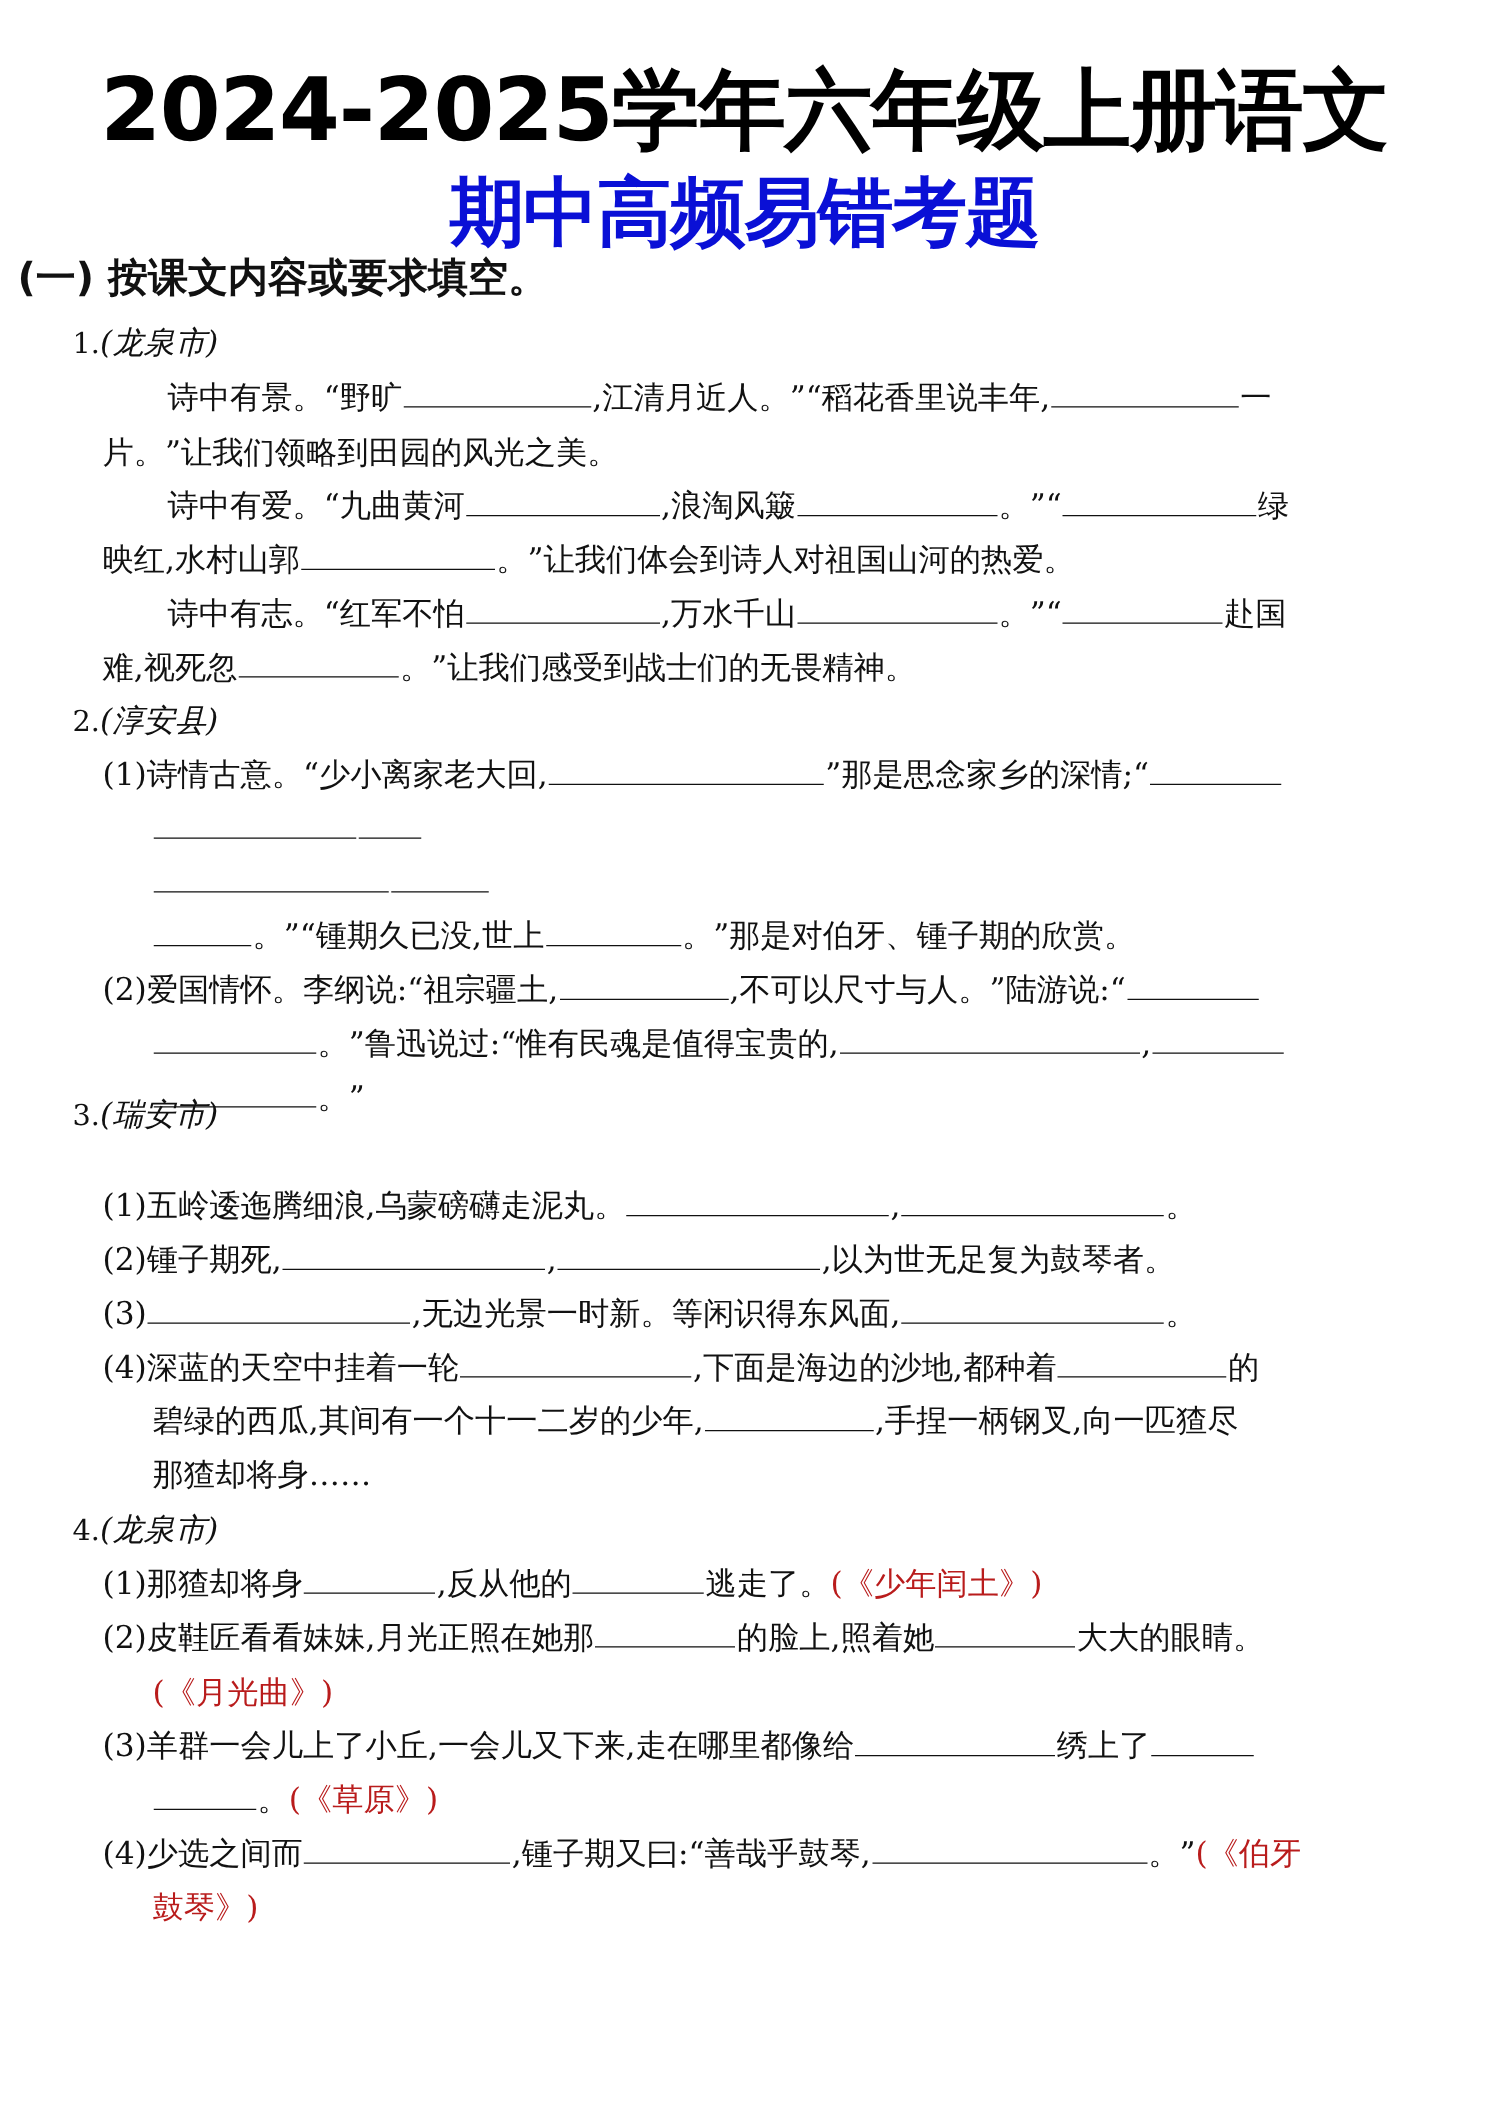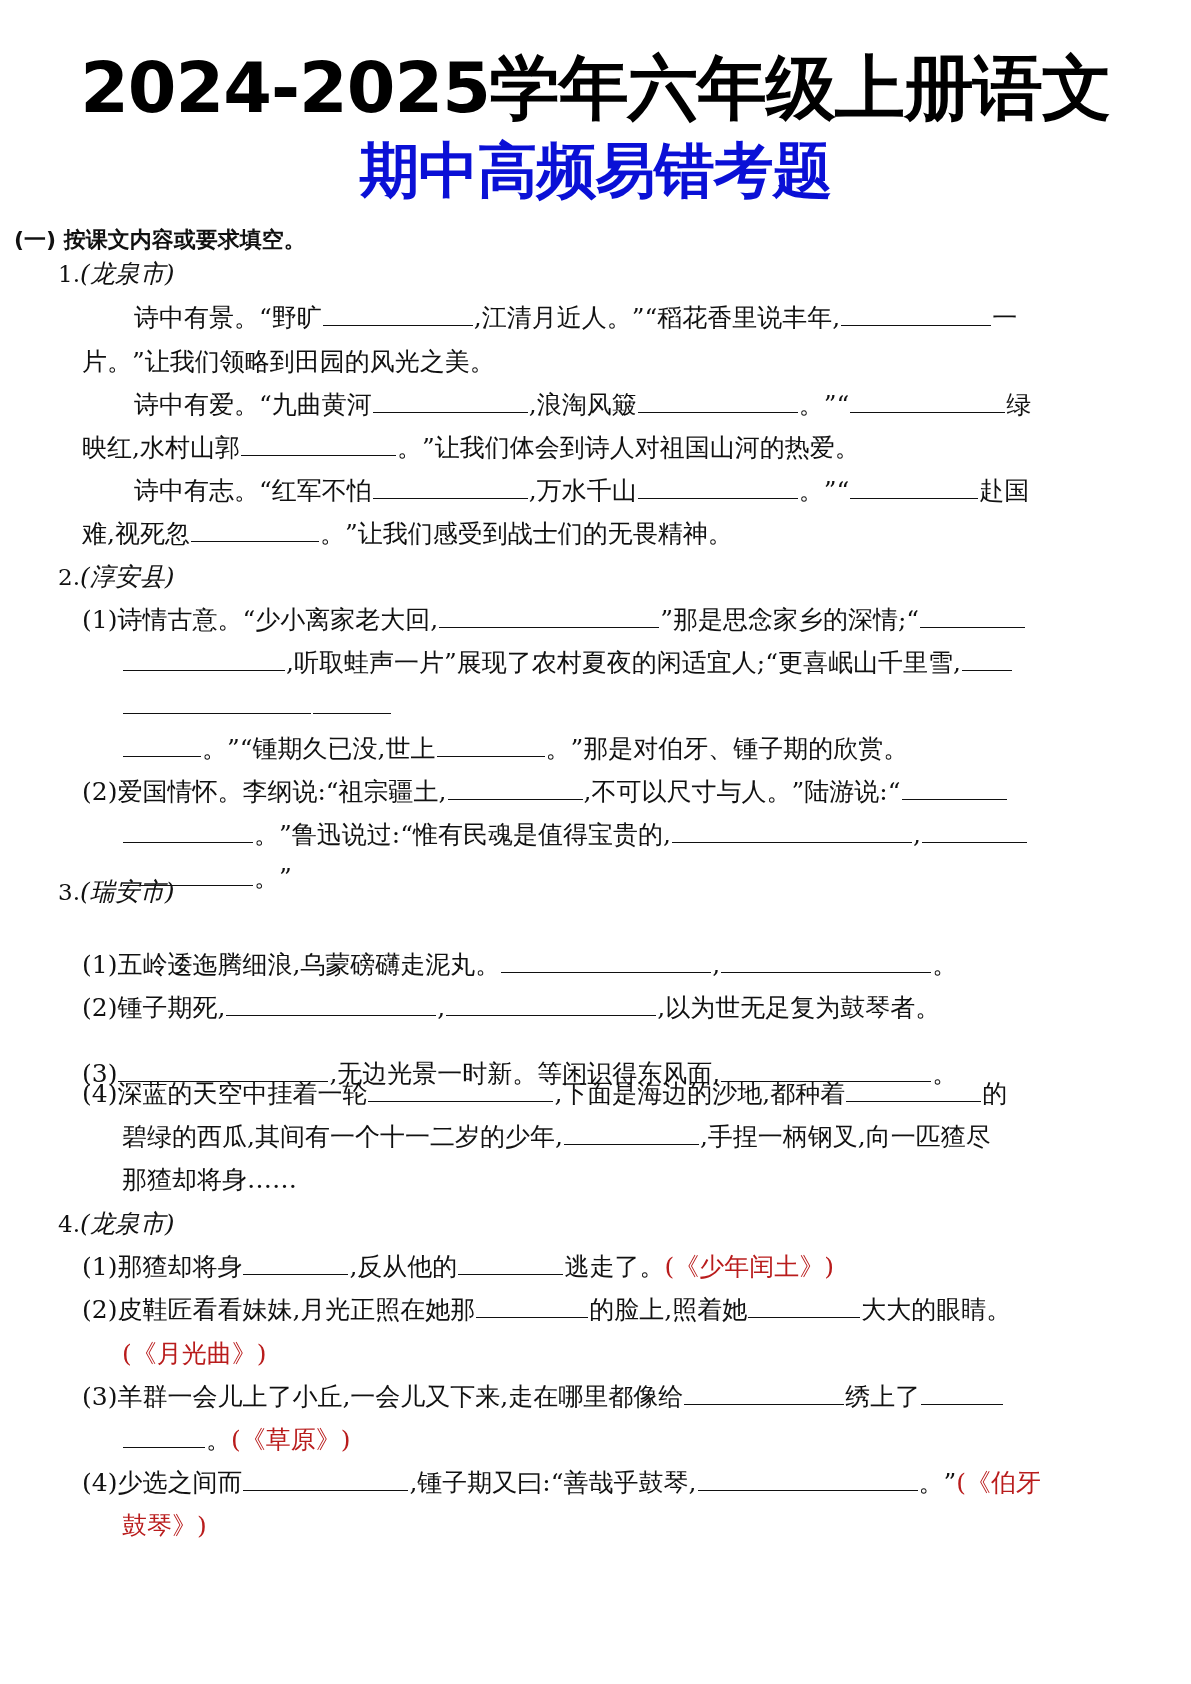--- a/index.html
+++ b/index.html
@@ -8,21 +8,21 @@
     font-family: "DejaVu Serif", "Liberation Serif", serif; color: #111;
   }
   .title {
     position: absolute; left: 0; width: 1191px; text-align: center;
     font-family: "DejaVu Sans", "Liberation Sans", sans-serif; font-weight: bold;
     letter-spacing: -1px;
   }
   .title-main { top: 46px; font-size: 70px; color: #000; line-height: 84px; }
   .title-sub { top: 132px; font-size: 60px; color: #0a10d6; line-height: 76px; }
   .section-heading {
-    position: absolute; left: 14px; top: 220px; font-size: 22px; font-weight: bold;
+    position: absolute; left: 14px; top: 202px; font-size: 32px; font-weight: bold;
     font-family: "DejaVu Sans", "Liberation Sans", sans-serif; line-height: 40px;
   }
   .line {
     position: absolute; font-size: 25px; line-height: 40px; white-space: nowrap;
   }
   .qnum { font-size: 23px; }
   .blank {
     display: inline-block; border-bottom: 1.5px solid #111; height: 26px;
     vertical-align: baseline; margin: 0 1px;
   }
@@ -60,21 +60,21 @@
     <span>难,视死忽</span><span class="blank" style="width:128px"></span><span>。”让我们感受到战士们的无畏精神。</span>
   </div>
 
   <div class="line" style="left:58px;top:557px;">
     <span class="qnum">2.</span><span class="src">(淳安县)</span>
   </div>
   <div class="line" style="left:82px;top:600px;">
     <span>(1)诗情古意。“少小离家老大回,</span><span class="blank" style="width:220px"></span><span>”那是思念家乡的深情;“</span><span class="blank" style="width:105px"></span>
   </div>
   <div class="line" style="left:122px;top:643px;">
-    <span class="blank" style="width:162px"></span><span>,听取蛙声一片”展现了农村夏夜的闲适宜人;“更喜岷山千里雪,</span><span class="blank" style="width:50px"></span>
+    <span class="blank" style="width:162px"></span><span class="blank" style="width:50px"></span>
   </div>
   <div class="line" style="left:122px;top:686px;">
     <span class="blank" style="width:188px"></span><span class="blank" style="width:78px"></span>
   </div>
   <div class="line" style="left:122px;top:729px;">
     <span class="blank" style="width:78px"></span><span>。”“锺期久已没,世上</span><span class="blank" style="width:108px"></span><span>。”那是对伯牙、锺子期的欣赏。</span>
   </div>
   <div class="line" style="left:82px;top:772px;">
     <span>(2)爱国情怀。李纲说:“祖宗疆土,</span><span class="blank" style="width:135px"></span><span>,不可以尺寸与人。”陆游说:“</span><span class="blank" style="width:105px"></span>
   </div>
@@ -87,21 +87,21 @@
 
   <div class="line" style="left:58px;top:872px;">
     <span class="qnum">3.</span><span class="src">(瑞安市)</span>
   </div>
   <div class="line" style="left:82px;top:945px;text-align:right;">
     <span>(1)五岭逶迤腾细浪,乌蒙磅礴走泥丸。</span><span class="blank" style="width:210px"></span><span>,</span><span class="blank" style="width:210px"></span><span>。</span>
   </div>
   <div class="line" style="left:82px;top:988px;">
     <span>(2)锺子期死,</span><span class="blank" style="width:210px"></span><span>,</span><span class="blank" style="width:210px"></span><span>,以为世无足复为鼓琴者。</span>
   </div>
-  <div class="line" style="left:82px;top:1031px;margin-top:23px;">
+  <div class="line" style="left:82px;top:1031px;">
     <span>(3)</span><span class="blank" style="width:210px"></span><span>,无边光景一时新。等闲识得东风面,</span><span class="blank" style="width:210px"></span><span>。</span>
   </div>
   <div class="line" style="left:82px;top:1074px;">
     <span>(4)深蓝的天空中挂着一轮</span><span class="blank" style="width:185px"></span><span>,下面是海边的沙地,都种着</span><span class="blank" style="width:135px"></span><span>的</span>
   </div>
   <div class="line" style="left:122px;top:1117px;">
     <span>碧绿的西瓜,其间有一个十一二岁的少年,</span><span class="blank" style="width:135px"></span><span>,手捏一柄钢叉,向一匹猹尽</span>
   </div>
   <div class="line" style="left:122px;top:1160px;">
     <span>那猹却将身……</span>

